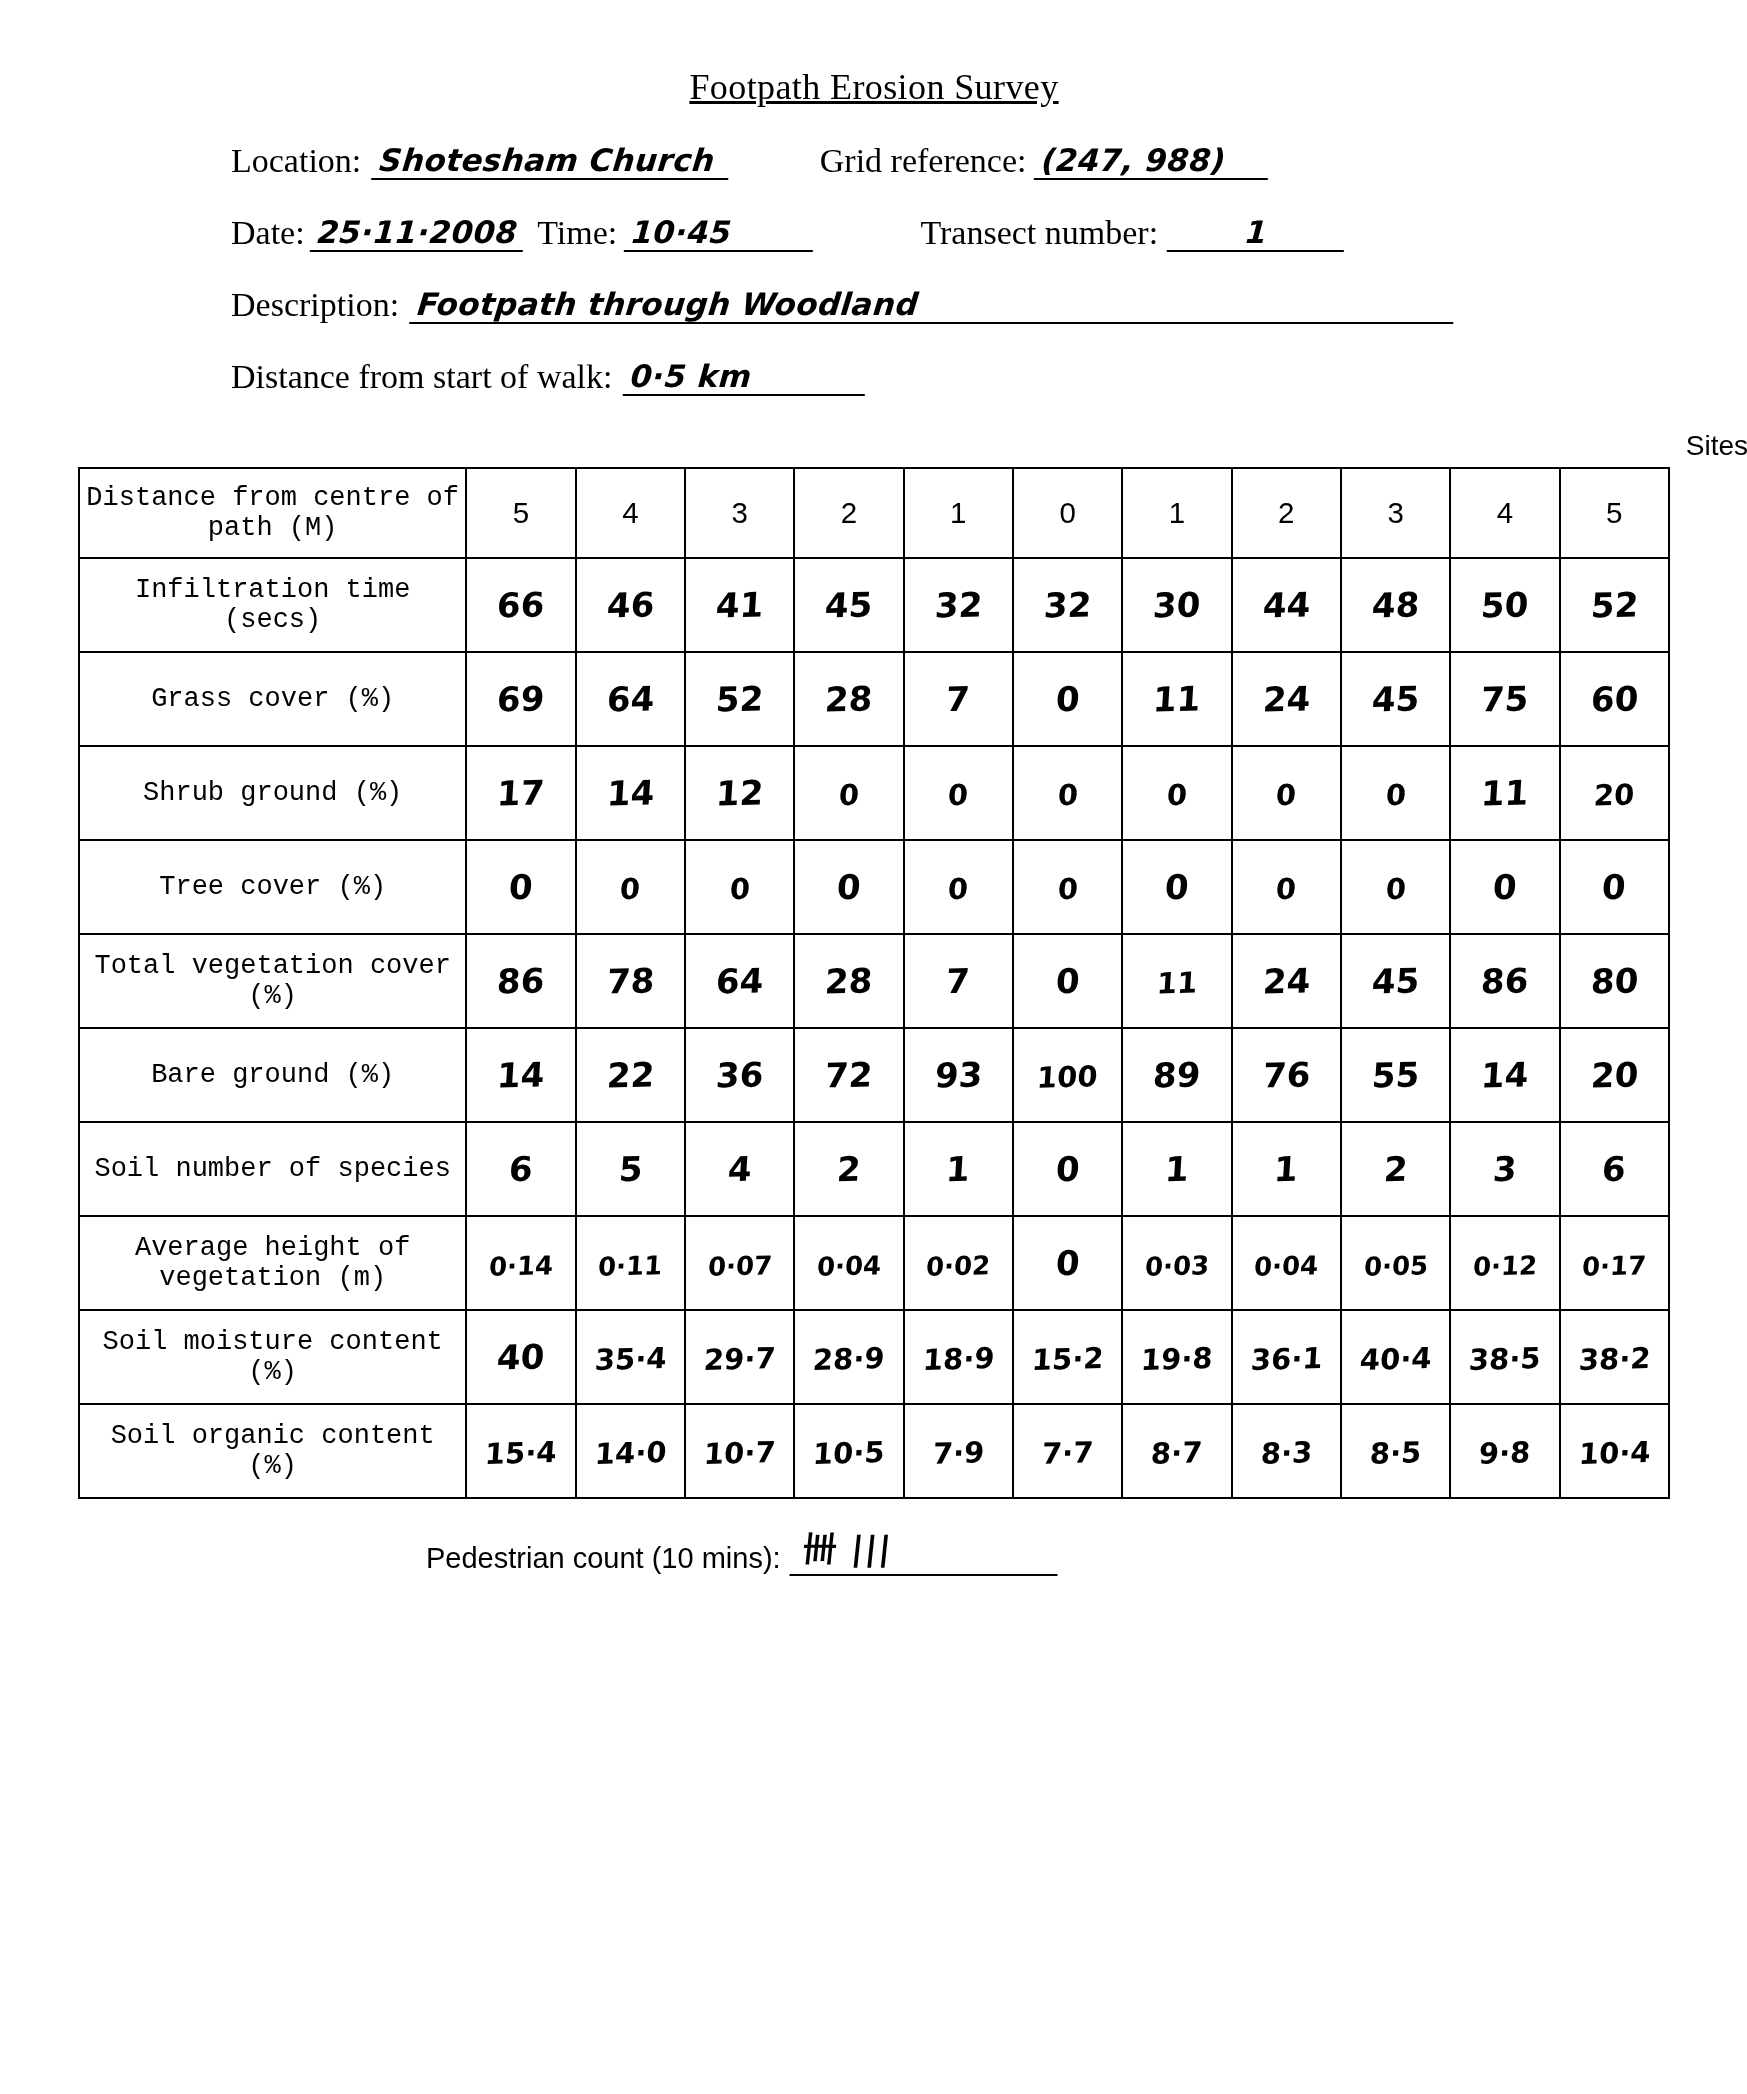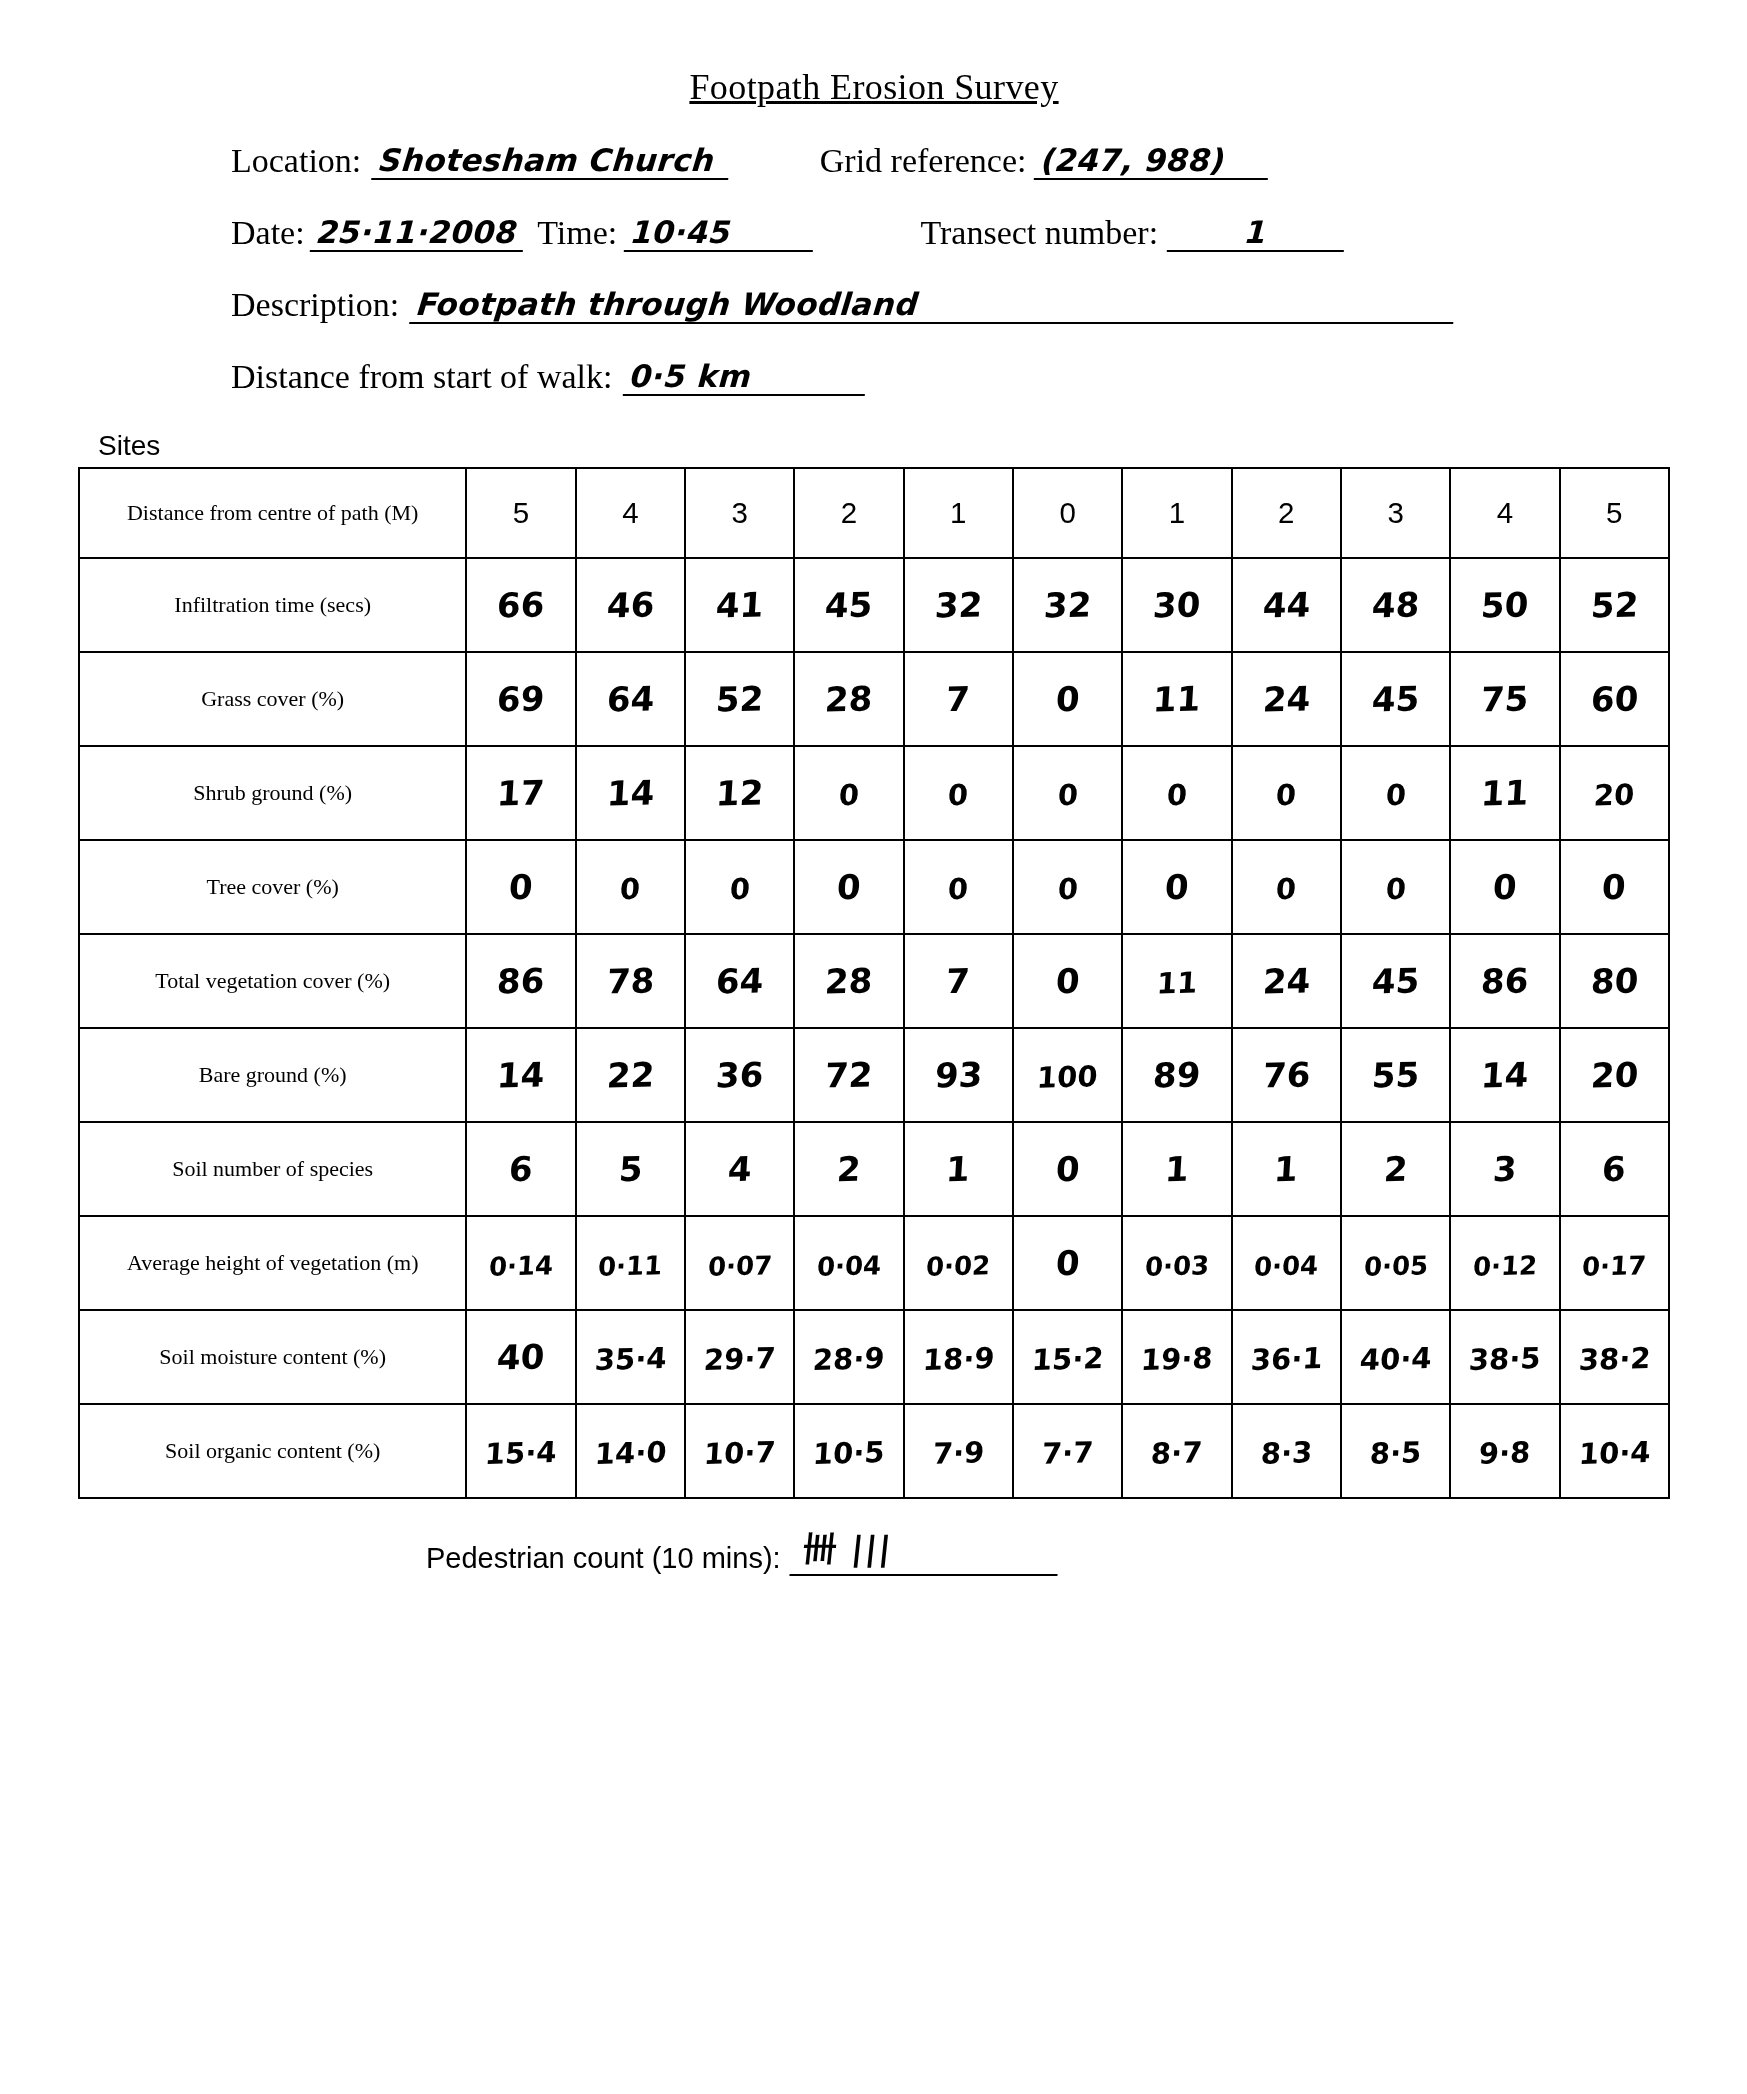--- a/index.html
+++ b/index.html
@@ -61,21 +61,21 @@
     border-bottom: 2.5px solid #000;
     transform: skewX(-6deg);
     display: inline-block;
     white-space: nowrap;
   }
   .hand.plain { transform: skewX(-4deg); }
   .gap { width: 29.5px; display: inline-block; }
 
   
   .sites-label {
-    text-align: left;
+    text-align: right;
     font-family: "Liberation Sans", sans-serif;
     font-size: 28px;
     margin-top: 18px;
     margin-bottom: 4.9px;
     padding-left: 98px;
   }
 
   
   table.survey {
     border-collapse: collapse;
@@ -83,22 +83,22 @@
     width: 1592px;
     table-layout: fixed;
   }
   table.survey td, table.survey th {
     border: 2.5px solid #000;
     text-align: center;
     vertical-align: middle;
     padding: 0;
   }
   .rowlabel {
-    font-family: Liberation Serif, serif;
-    font-size: 22px;
+    font-family: Liberation Mono, monospace;
+    font-size: 27px;
     line-height: 1.12;
     padding: 4.9px 6.5px;
     width: 372px;
   }
   .side-head {
     font-family: "Liberation Sans", sans-serif;
     font-size: 29.5px;
     height: 85px;
   }
   .numhead {

